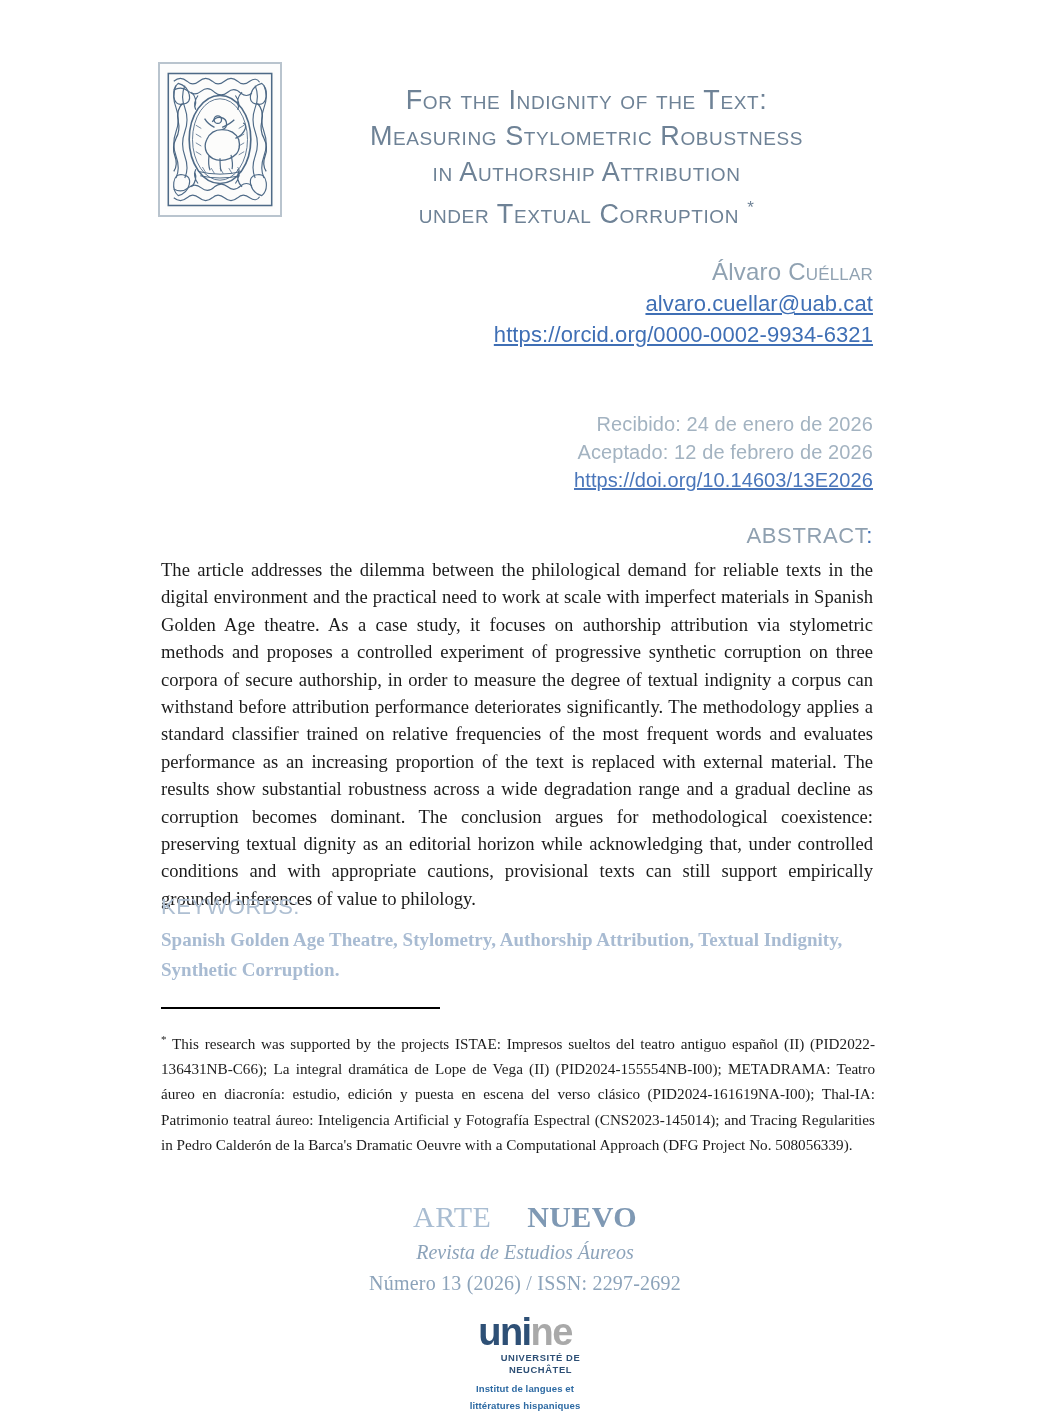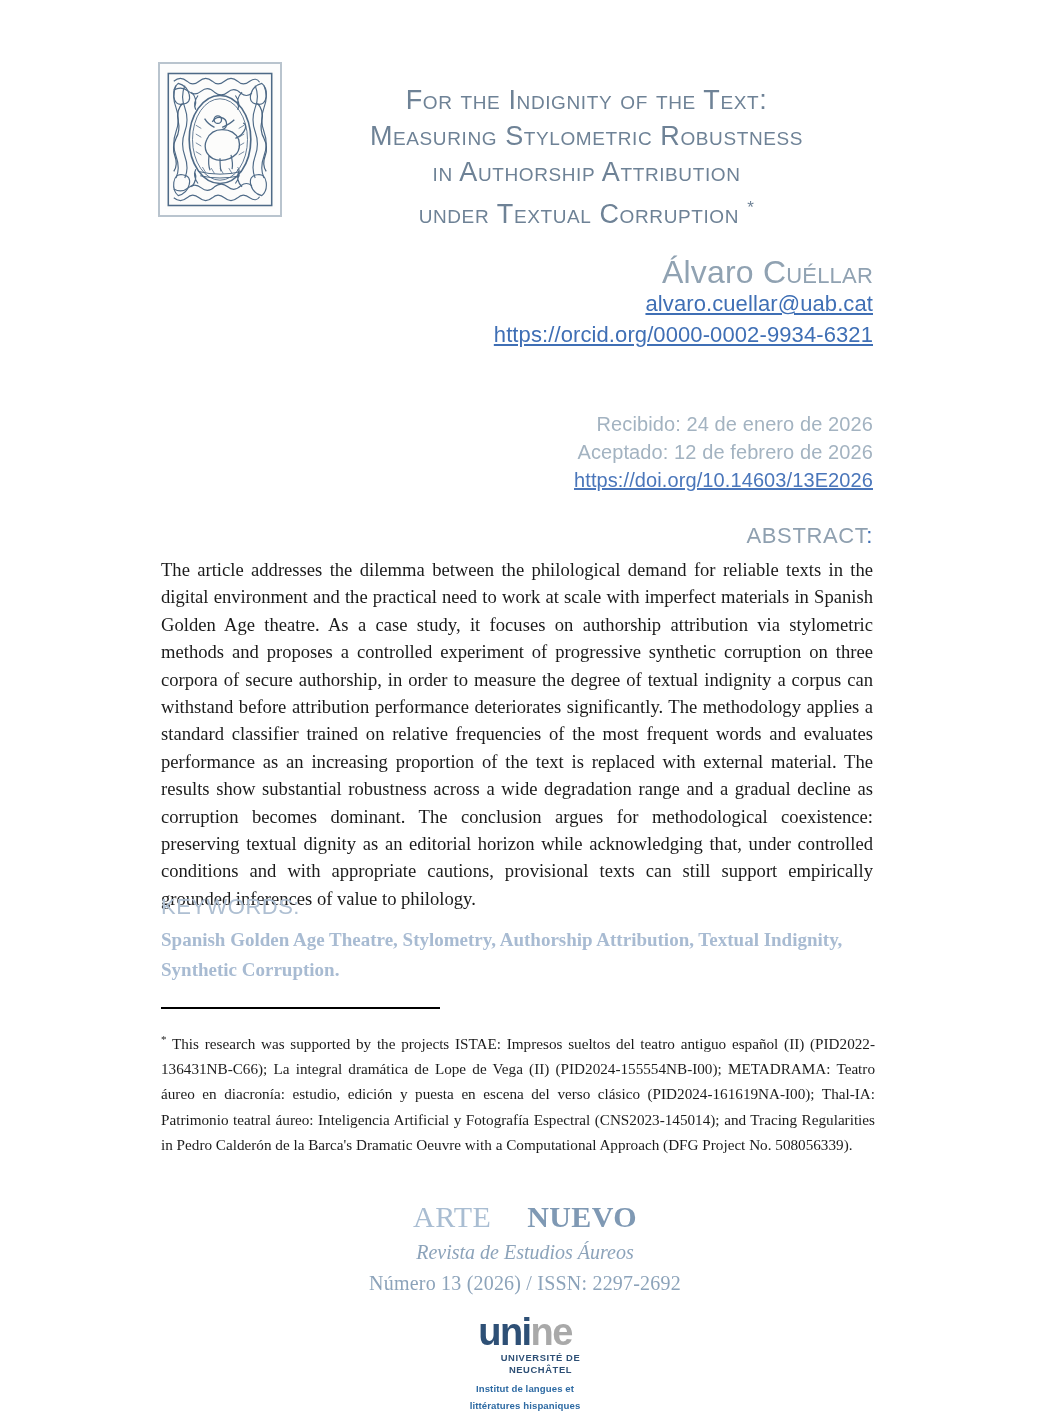--- a/index.html
+++ b/index.html
@@ -68,21 +68,21 @@
 
   
   .authorblock {
     position: absolute;
     right: 177px;
     top: 256px;
     text-align: right;
     font-family: "Liberation Sans", sans-serif;
   }
   .author-name {
-    font-size: 32px;
+    font-size: 24px;
     line-height: 32px;
     color: #90a2b2;
     letter-spacing: 0.2px;
   }
   .author-name .sc { font-variant: small-caps; }
   .author-affil {
     font-size: 24px;
     line-height: 33px;
     color: #9fb0bf;
     letter-spacing: 0.2px;

